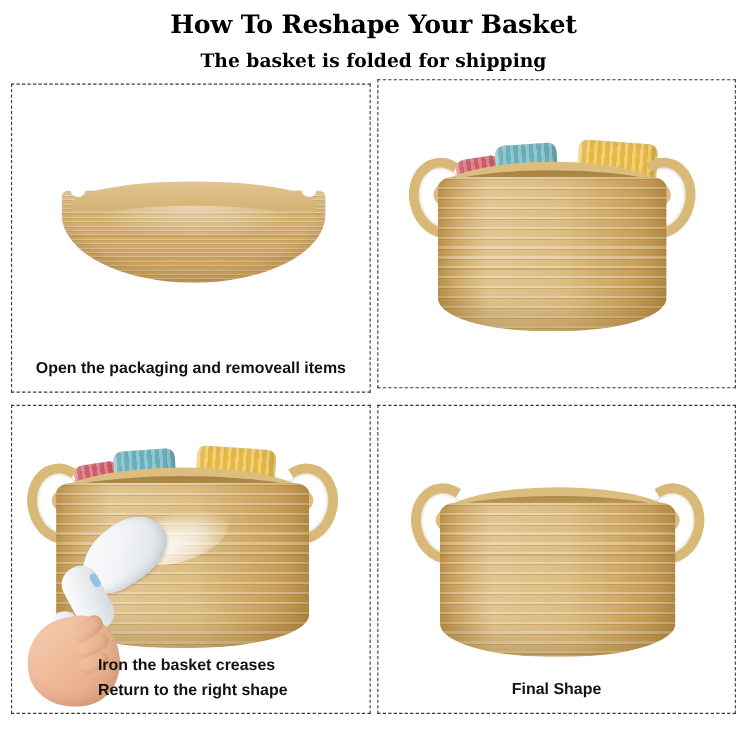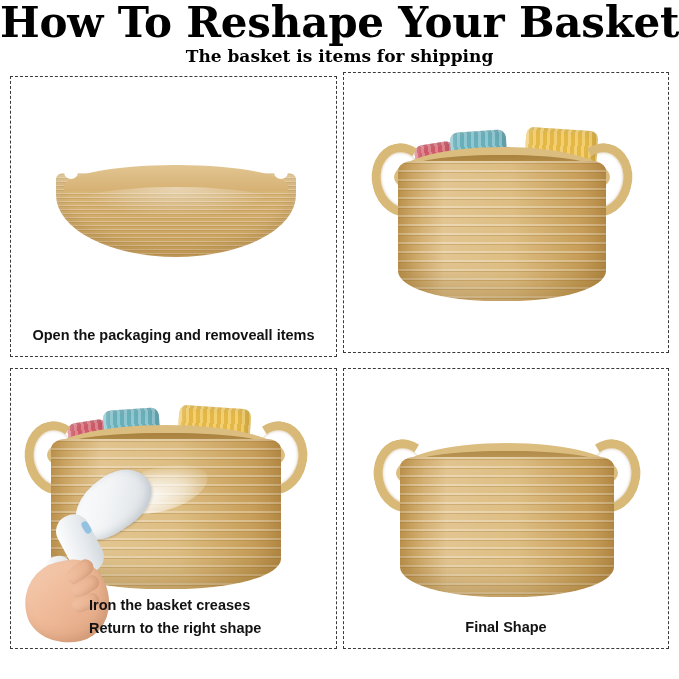--- a/index.html
+++ b/index.html
@@ -11,21 +11,21 @@
     position:relative;
   }
   .page{position:relative;width:679px;height:679px;}
 
   
   .title{
     position:absolute;left:0;top:2px;width:679px;
     text-align:center;
     font-family:"DejaVu Serif",serif;
     font-weight:bold;
-    font-size:42px;
+    font-size:23px;
     letter-spacing:-0.2px;
     color:#000000;
     line-height:42px;
     white-space:nowrap;
   }
   .subtitle{
     position:absolute;left:0;top:45px;width:679px;
     text-align:center;
     font-family:"DejaVu Serif",serif;
     font-weight:bold;
@@ -215,21 +215,21 @@
     background:linear-gradient(100deg,#f2f5f7,#d5dbe0);
     border-radius:6px;transform:rotate(-12deg);
   }
 </style>
 </head>
 <body>
 
 <div class="page">
 
   <div class="title">How To Reshape Your Basket</div>
-  <div class="subtitle">The basket is items for shipping</div>
+  <div class="subtitle">The basket is folded for shipping</div>
 
   <div class="panel" id="panel-1">
     <div class="stage">
       <div class="flat-wrap">
         <div class="flat-body"></div>
         <div class="flat-top"></div>
         <div class="flat-notch l"></div>
         <div class="flat-notch r"></div>
         <div class="flat-sheen"></div>
       </div>

